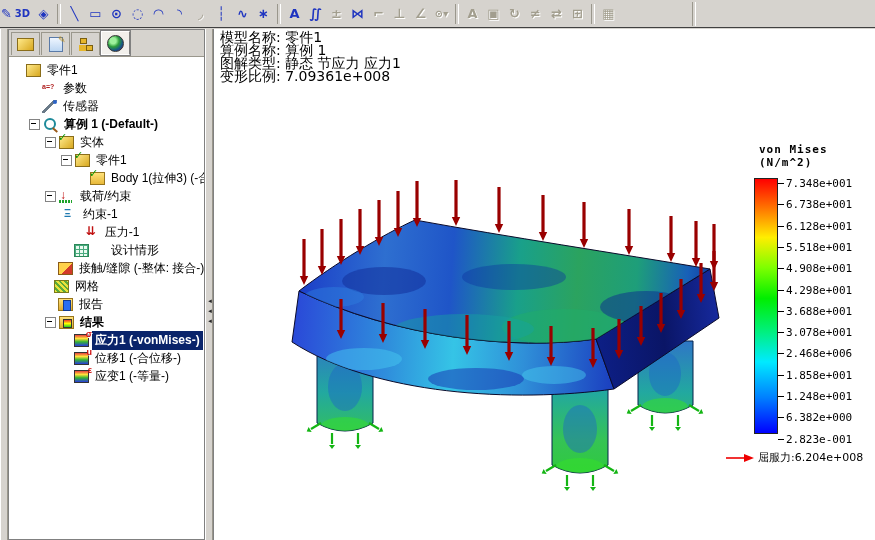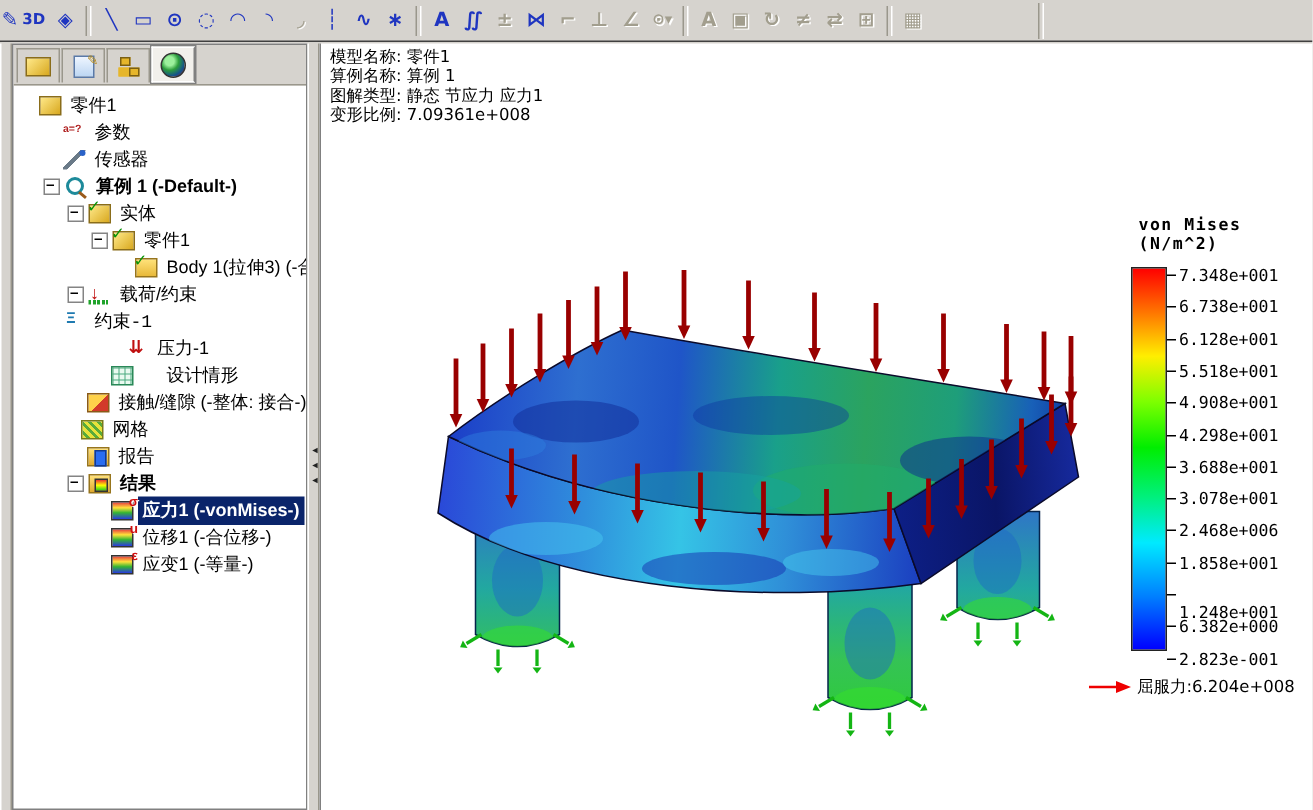--- a/index.html
+++ b/index.html
@@ -77,21 +77,21 @@
   .i-plot{background:linear-gradient(180deg,#e84040 0,#ffe23a 32%,#33b433 62%,#2a3ae0 100%);border:1px solid #333;}
   .i-plot::after{position:absolute;right:-4px;top:-6px;font-size:9px;font-weight:bold;color:#d01010;text-shadow:1px 1px 0 #fff;}
   .i-stress-plot::after{content:"σ";}
   .i-displacement-plot::after{content:"u";}
   .i-strain-plot::after{content:"ε";}
   
   #splitter{position:absolute;left:205px;top:0;width:8px;height:511px;background:#d6d3ce;border-left:1px solid #fff;border-right:1px solid #9a978c;box-sizing:border-box;}
   #splitter .sarr{position:absolute;left:1px;font-size:6px;color:#222;line-height:9px;}
   
   #viewport{position:absolute;left:213px;top:0;width:662px;height:511px;background:#ffffff;border-left:1px solid #808080;box-sizing:border-box;overflow:hidden;}
-  #annotation{position:absolute;left:6px;top:2px;font-size:11px;line-height:13px;color:#000;font-family:"DejaVu Sans",sans-serif;}
+  #annotation{position:absolute;left:6px;top:2px;font-size:14px;line-height:13px;color:#000;font-family:"DejaVu Sans",sans-serif;}
   #modelsvg{position:absolute;left:0;top:0;}
   
   #legend-title{position:absolute;left:545px;top:114px;font-size:11px;font-weight:bold;color:#000;font-family:"DejaVu Sans Mono",monospace;letter-spacing:1px;}
   #legend-bar{position:absolute;left:540px;top:149px;width:24px;height:256px;border:1px solid #222;box-sizing:border-box;}
   .legend-label{position:absolute;left:572px;width:90px;font-size:11px;font-family:"DejaVu Sans Mono",monospace;color:#000;}
   .legend-tick{position:absolute;left:564px;width:6px;height:1px;background:#000;}
   #yield-row{position:absolute;left:512px;top:421px;display:flex;align-items:center;}
   #yield-text{font-size:11px;color:#000;margin-left:4px;font-family:"DejaVu Sans",sans-serif;}
 </style>
 </head>
@@ -185,21 +185,21 @@
         <div class="trow" style="padding-left: 68px;">
           <div class="tspace"></div>
           <span class="icn i-body"></span>
           <span class="tlabel">Body 1(拉伸3) (-合</span>
         </div>
         <div class="trow" style="padding-left: 36px;">
           <div class="texp"></div>
           <span class="icn i-loads"></span>
           <span class="tlabel">载荷/约束</span>
         </div>
-        <div class="trow" style="padding-left: 20px; font-family: Liberation Mono, monospace;">
+        <div class="trow" style="padding-left: 40px;">
           <div class="tspace"></div>
           <span class="icn i-restraint"></span>
           <span class="tlabel">约束-1</span>
         </div>
         <div class="trow" style=" justify-content: center;">
           <div class="tspace"></div>
           <span class="icn i-pressure"></span>
           <span class="tlabel">压力-1</span>
         </div>
         <div class="trow" style="padding-left: 36px; gap: 16px;">
@@ -447,21 +447,21 @@
           <div class="legend-label" style="top: 254.5px;">4.298e+001</div>
           <div class="legend-tick" style="top: 281.8px;"></div>
           <div class="legend-label" style="top: 275.8px;">3.688e+001</div>
           <div class="legend-tick" style="top: 303.1px;"></div>
           <div class="legend-label" style="top: 297.1px;">3.078e+001</div>
           <div class="legend-tick" style="top: 324.4px;"></div>
           <div class="legend-label" style="top: 318.4px;">2.468e+006</div>
           <div class="legend-tick" style="top: 345.7px;"></div>
           <div class="legend-label" style="top: 339.7px;">1.858e+001</div>
           <div class="legend-tick" style="top: 367px;"></div>
-          <div class="legend-label" style="top: 361px; margin-top: 12px;">1.248e+001</div>
+          <div class="legend-label" style="top: 361px;">1.248e+001</div>
           <div class="legend-tick" style="top: 388.3px;"></div>
           <div class="legend-label" style="top: 382.3px;">6.382e+000</div>
           <div class="legend-tick" style="top: 409.6px;"></div>
           <div class="legend-label" style="top: 403.6px;">2.823e-001</div>
         </div>
       <div id="yield-row">
         <svg width="28" height="10">
           <line x1="0" y1="5" x2="20" y2="5" stroke="#ee0000" stroke-width="1.6"></line>
           <polygon points="28,5 18,1 18,9" fill="#ee0000"></polygon>
         </svg>

